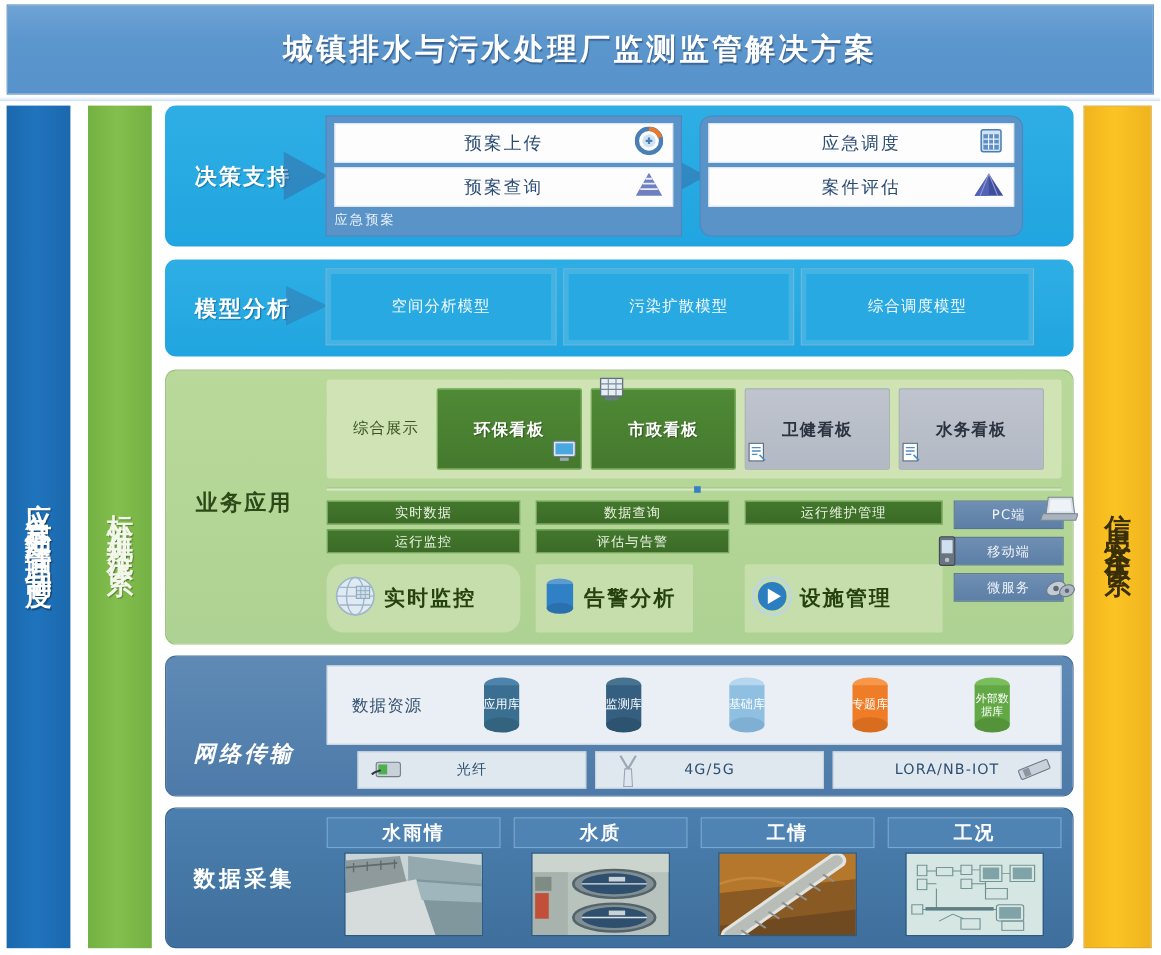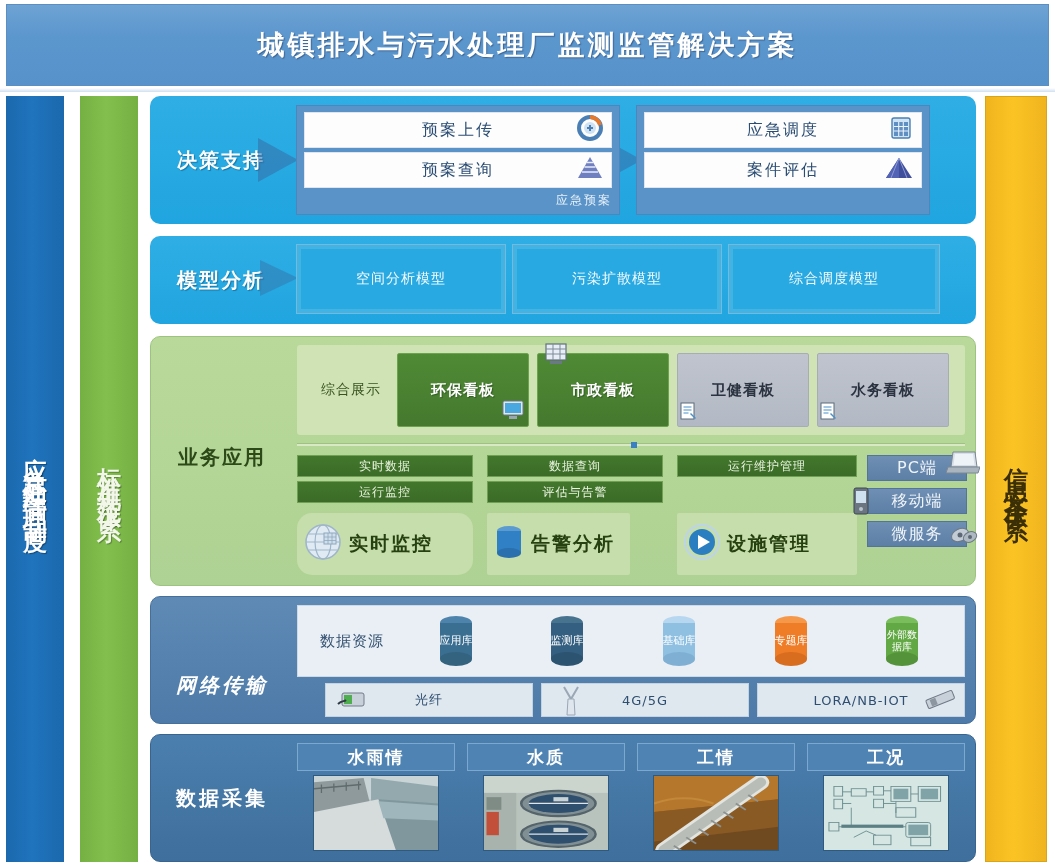--- a/index.html
+++ b/index.html
@@ -76,31 +76,31 @@
     background: linear-gradient(180deg,#2eaee4 0%,#21a5e0 100%);
   }
   .p-decision .panel-label { color:#ffffff; text-shadow:1px 1px 1px rgba(0,60,100,.45); }
   .dec-group {
     position: absolute; top: 9px; height: 110px;
     background: #5a93c8;
     border: 1px solid #4d86bc;
     padding: 6px 7px 0 7px;
   }
   .dec-g1 { left: 146px; width: 324px; }
-  .dec-g2 { left: 486px; width: 294px; }
+  .dec-g2 { left: 486px; width: 294px; border-radius: 11px; }
   .dec-row {
     height: 36px; background:#fdfdfd; border:1px solid #dfe6ee;
     margin-bottom: 4px;
     display:flex; align-items:center; justify-content:center;
     position: relative;
   }
   .dec-row-text { font-size:16px; color:#2b4d74; letter-spacing:2px; }
   .dec-row-icon { position:absolute; right:8px; top:50%; transform:translateY(-50%); }
   .dec-caption {
-    text-align:right; font-size:12px; color:#e8f1fa; letter-spacing:2px;
+    text-align:left; font-size:12px; color:#e8f1fa; letter-spacing:2px;
     margin-top:2px;
   }
   .dec-arrow {
     position:absolute; left:108px; top:42px;
     width:0;height:0;
     border-top:22px solid transparent; border-bottom:22px solid transparent;
     border-left:40px solid rgba(54,110,165,.55);
   }
   .dec-arrow2 { left: 452px; }
 
@@ -187,21 +187,21 @@
   .bb2 { left:190px; width:143px; }
   .bb3 { left:380px; width:180px; }
 
   .devices { position:absolute; left:716px; top:118px; width:100px; }
   .dev {
     position:relative; height:26px; margin-bottom:7px;
     background:linear-gradient(180deg,#6f8fb3 0%,#5d7fa6 100%);
     border:1px solid #54749a;
     display:flex; align-items:center; justify-content:center;
   }
-  .dev span { font-size:16px; color:#f0f5fa; letter-spacing:1px;text-align:right; }
+  .dev span { font-size:12px; color:#f0f5fa; letter-spacing:1px;text-align:right; }
 
   
   .p-net {
     top: 500px; height: 128px;
     background: linear-gradient(180deg,#5f8ab6 0%,#4d7aa8 100%);
     border:1px solid #466f9b;
   }
   .p-net .panel-label { color:#ffffff; letter-spacing:3px; align-items:flex-end; padding-bottom:24px;font-style:italic; }
   .net-top {
     position:absolute; left:146px; top:8px; width:668px; height:72px;

